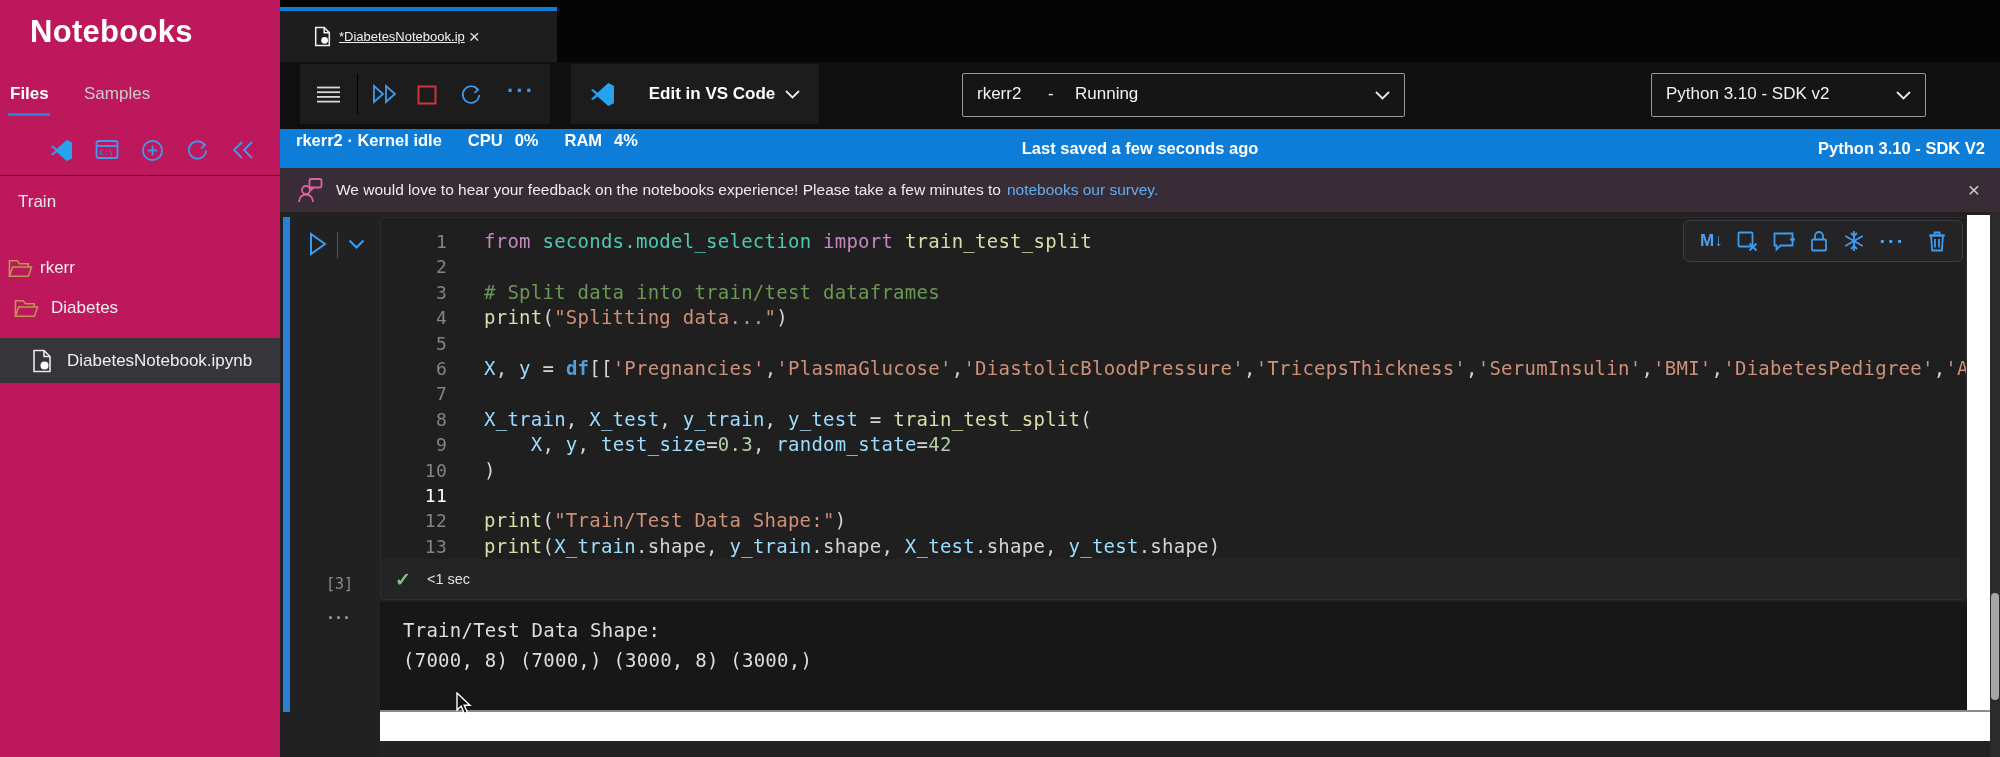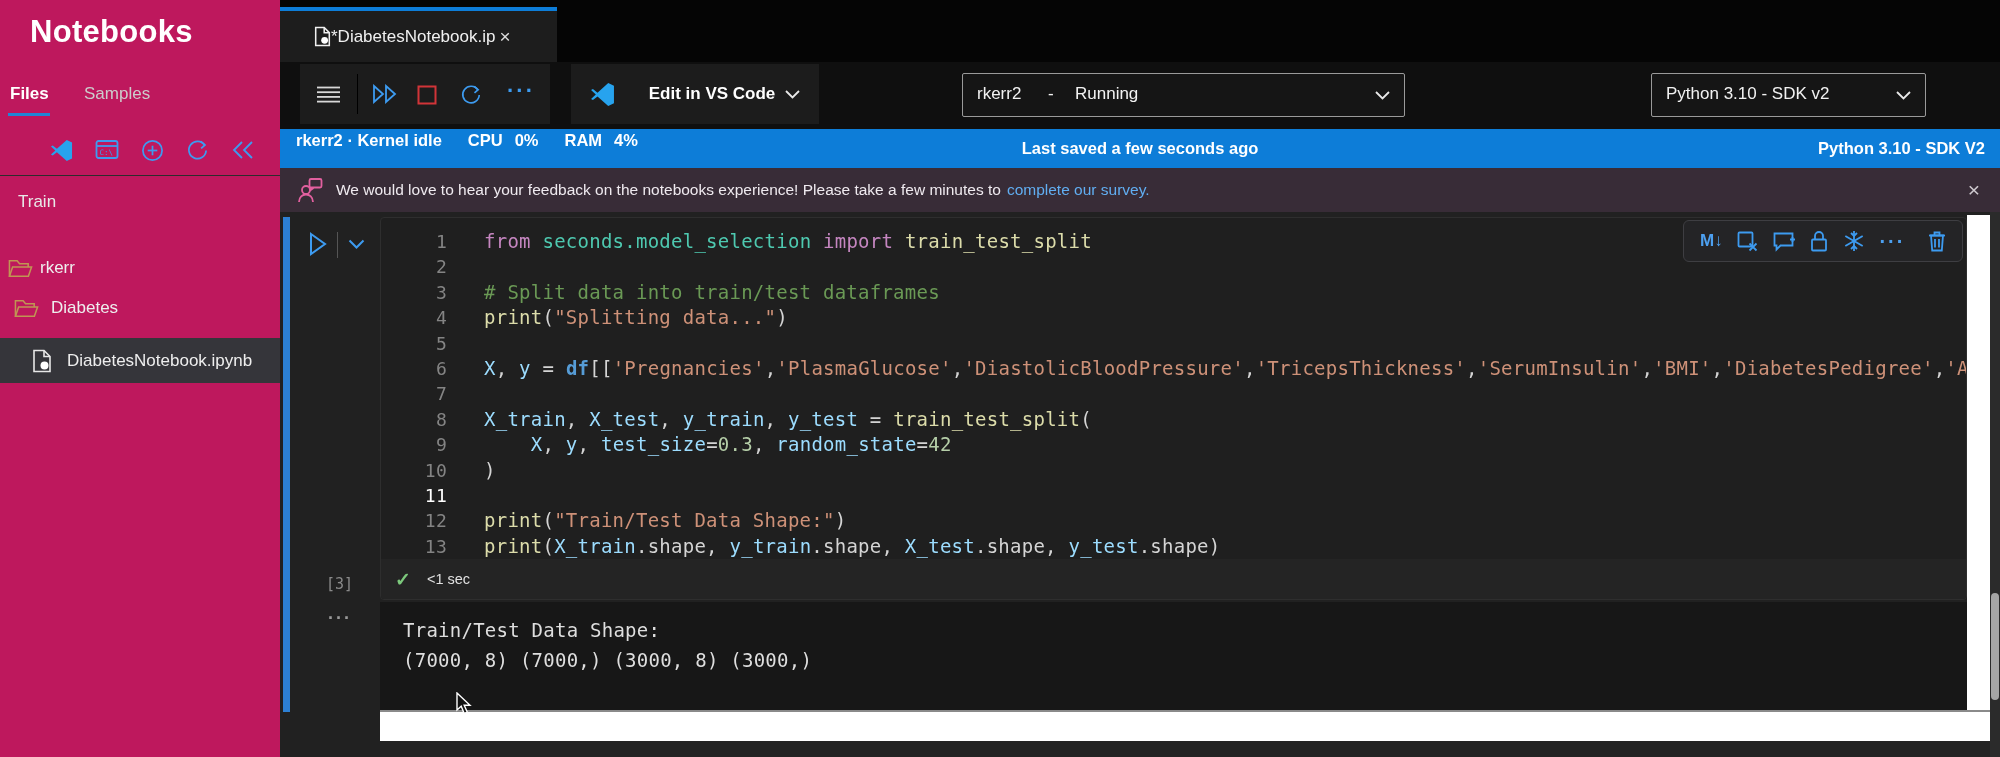--- a/index.html
+++ b/index.html
@@ -18,21 +18,21 @@
   .sb-users{left:18px;top:192px;font-size:17px;color:#e8e8e8;}
   .tree-row{left:0;width:280px;height:36px;display:flex;align-items:center;color:#eee;font-size:17px;white-space:nowrap;overflow:hidden;}
   .tree-row.selected{background:#35353a;height:45px;}
 
   
   #main{left:280px;top:0;width:1720px;height:757px;background:#050505;}
 
   
   #tabbar{left:0;top:0;width:1720px;height:62px;background:#050505;}
   #doc-tab{left:0;top:7px;width:277px;height:55px;background:#1d1d1d;border-top:4px solid #0d7dd8;box-sizing:border-box;display:flex;align-items:center;}
-  #doc-tab .tab-label{color:#f0f0f0;font-size:17px;white-space:nowrap;overflow:hidden;max-width:185px;}
+  #doc-tab .tab-label{margin-left:8px;color:#f0f0f0;font-size:13px;white-space:nowrap;overflow:hidden;max-width:185px;text-decoration:underline;}
   #doc-tab .tab-close{margin-left:4px;color:#ddd;font-size:19px;}
 
   
   #toolbar{left:0;top:62px;width:1720px;height:67px;background:#0f0f0f;}
   .tb-group{position:absolute;top:2px;height:60px;background:#1c1c1c;display:flex;align-items:center;}
   .tb-sep{position:absolute;top:10px;width:1px;height:40px;background:#000;}
   .tb-box{position:absolute;top:11px;height:44px;border:1px solid #9a9a9a;border-radius:2px;background:#151515;box-sizing:border-box;color:#f2f2f2;font-size:17px;}
   .chev{stroke:#e8e8e8;stroke-width:1.8;fill:none;}
   .dot{border-radius:50%;background:#2e9b2e;}
   .tb-label{color:#fff;font-size:17px;}
@@ -301,21 +301,21 @@
         <svg width="27" height="27" viewBox="0 0 27 27">
             <g fill="none" stroke="#e2609f" stroke-width="1.8">
               <circle cx="10" cy="13" r="4"></circle>
               <path d="M3 25 c0-5 3.5-7.5 7-7.5 s7 2.5 7 7.5"></path>
               <rect x="13.5" y="2" width="12" height="8.5" rx="1.5"></rect>
               <path d="M15.5 10.5 l-1.5 3 3.5-2.5"></path>
             </g>
           </svg>
       </span>
       <span style="margin-left:13px;">We would love to hear your feedback on the notebooks experience! Please take a few minutes to</span>
-      <a href="#" style="margin-left:6px;">complete our survey.</a>
+      <a href="#" style="margin-left:6px;">notebooks our survey.</a>
       <span class="bn-close">×</span>
     </div>
 
     <div id="notebook" class="abs">
 
       <div id="white-right" class="abs"></div>
       <div id="rail" class="abs"></div>
       <div id="thumb" class="abs"></div>
       <div id="white-bottom" class="abs"></div>
       <div id="below-band" class="abs"></div>

